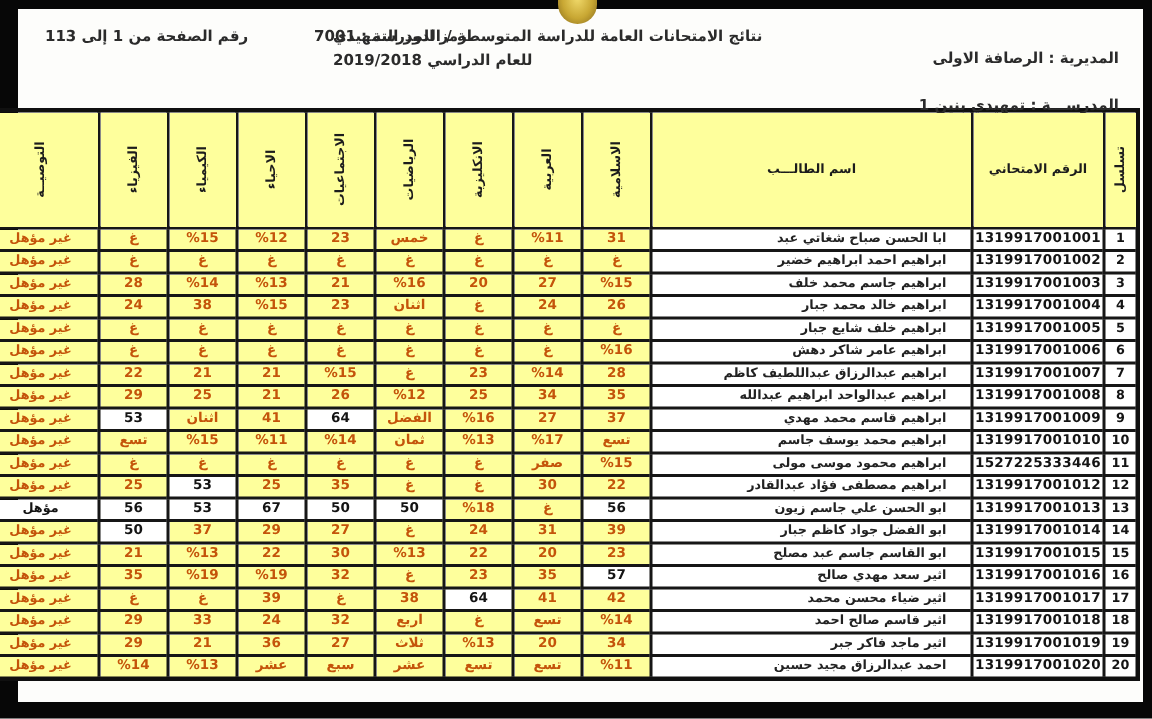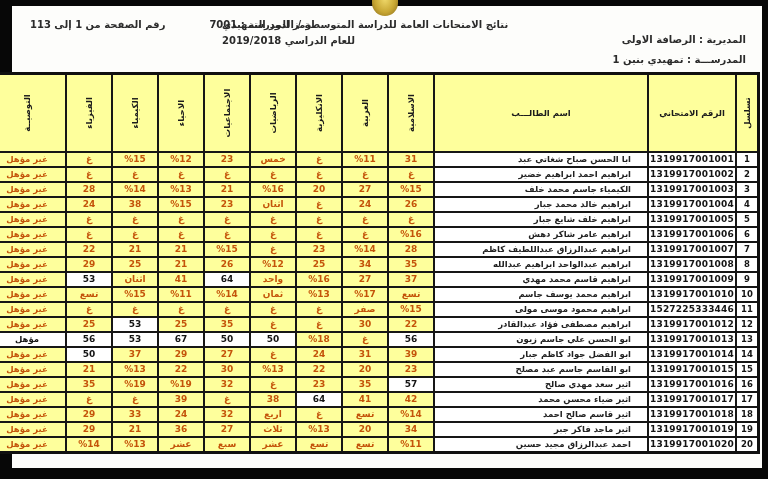--- a/index.html
+++ b/index.html
@@ -13,21 +13,21 @@
     background:#fdfdfb;
   }
   
   .doc-header{position:relative;height:66px;direction:rtl;color:#2b2b2b;}
   .emblem{
     position:absolute;top:-7px;right:48.5%;width:26px;height:17px;
     border-radius:0 0 13px 13px;
     background:radial-gradient(ellipse at 50% 0%, #f0d96a 0%, #c8a733 55%, #8a6d1e 95%);
   }
   .hdr-right{position:absolute;top:28px;right:16px;text-align:right;font-weight:bold;font-size:10px;}
-  .hdr-right .line2{margin-top:9px;}
+  .hdr-right .line2{margin-top:20px;}
   .hdr-center{position:absolute;top:13px;right:30%;width:42%;text-align:left;font-weight:bold;font-size:10px;}
   .hdr-center .line2{margin-top:5px;}
   .hdr-left{position:absolute;top:13px;left:18px;direction:rtl;display:flex;gap:44px;font-weight:bold;font-size:10px;white-space:nowrap;}
   
   table{
     border-collapse:collapse;table-layout:fixed;
     margin:0 2px;width:calc(100% - 4px);
     direction:rtl;
   }
   th,td{border:2px solid #161616;padding:0;overflow:hidden;}
@@ -153,21 +153,21 @@
           <td class="mark">غ</td>
           <td class="mark">غ</td>
           <td class="mark">غ</td>
           <td class="mark">غ</td>
           <td class="mark">غ</td>
           <td class="rec">غير مؤهل</td>
         </tr>
         <tr>
           <td class="serial">3</td>
           <td class="exam">1319917001003</td>
-          <td class="name">الكيمياء جاسم محمد خلف</td>
+          <td class="name">ابراهيم جاسم محمد خلف</td>
           <td class="mark">%15</td>
           <td class="mark">27</td>
           <td class="mark">20</td>
           <td class="mark">%16</td>
           <td class="mark">21</td>
           <td class="mark">%13</td>
           <td class="mark">%14</td>
           <td class="mark">28</td>
           <td class="rec">غير مؤهل</td>
         </tr>
@@ -241,21 +241,21 @@
           <td class="mark">29</td>
           <td class="rec">غير مؤهل</td>
         </tr>
         <tr>
           <td class="serial">9</td>
           <td class="exam">1319917001009</td>
           <td class="name">ابراهيم قاسم محمد مهدي</td>
           <td class="mark">37</td>
           <td class="mark">27</td>
           <td class="mark">%16</td>
-          <td class="mark">واحد</td>
+          <td class="mark">الفضل</td>
           <td class="mark pass">64</td>
           <td class="mark">41</td>
           <td class="mark">اثنان</td>
           <td class="mark pass">53</td>
           <td class="rec">غير مؤهل</td>
         </tr>
         <tr>
           <td class="serial">10</td>
           <td class="exam">1319917001010</td>
           <td class="name">ابراهيم محمد يوسف جاسم</td>

